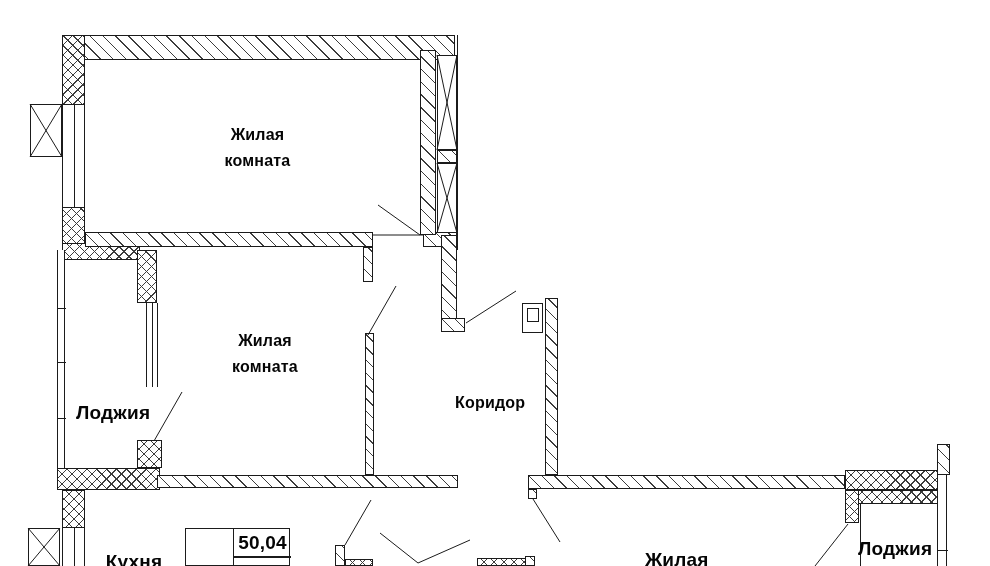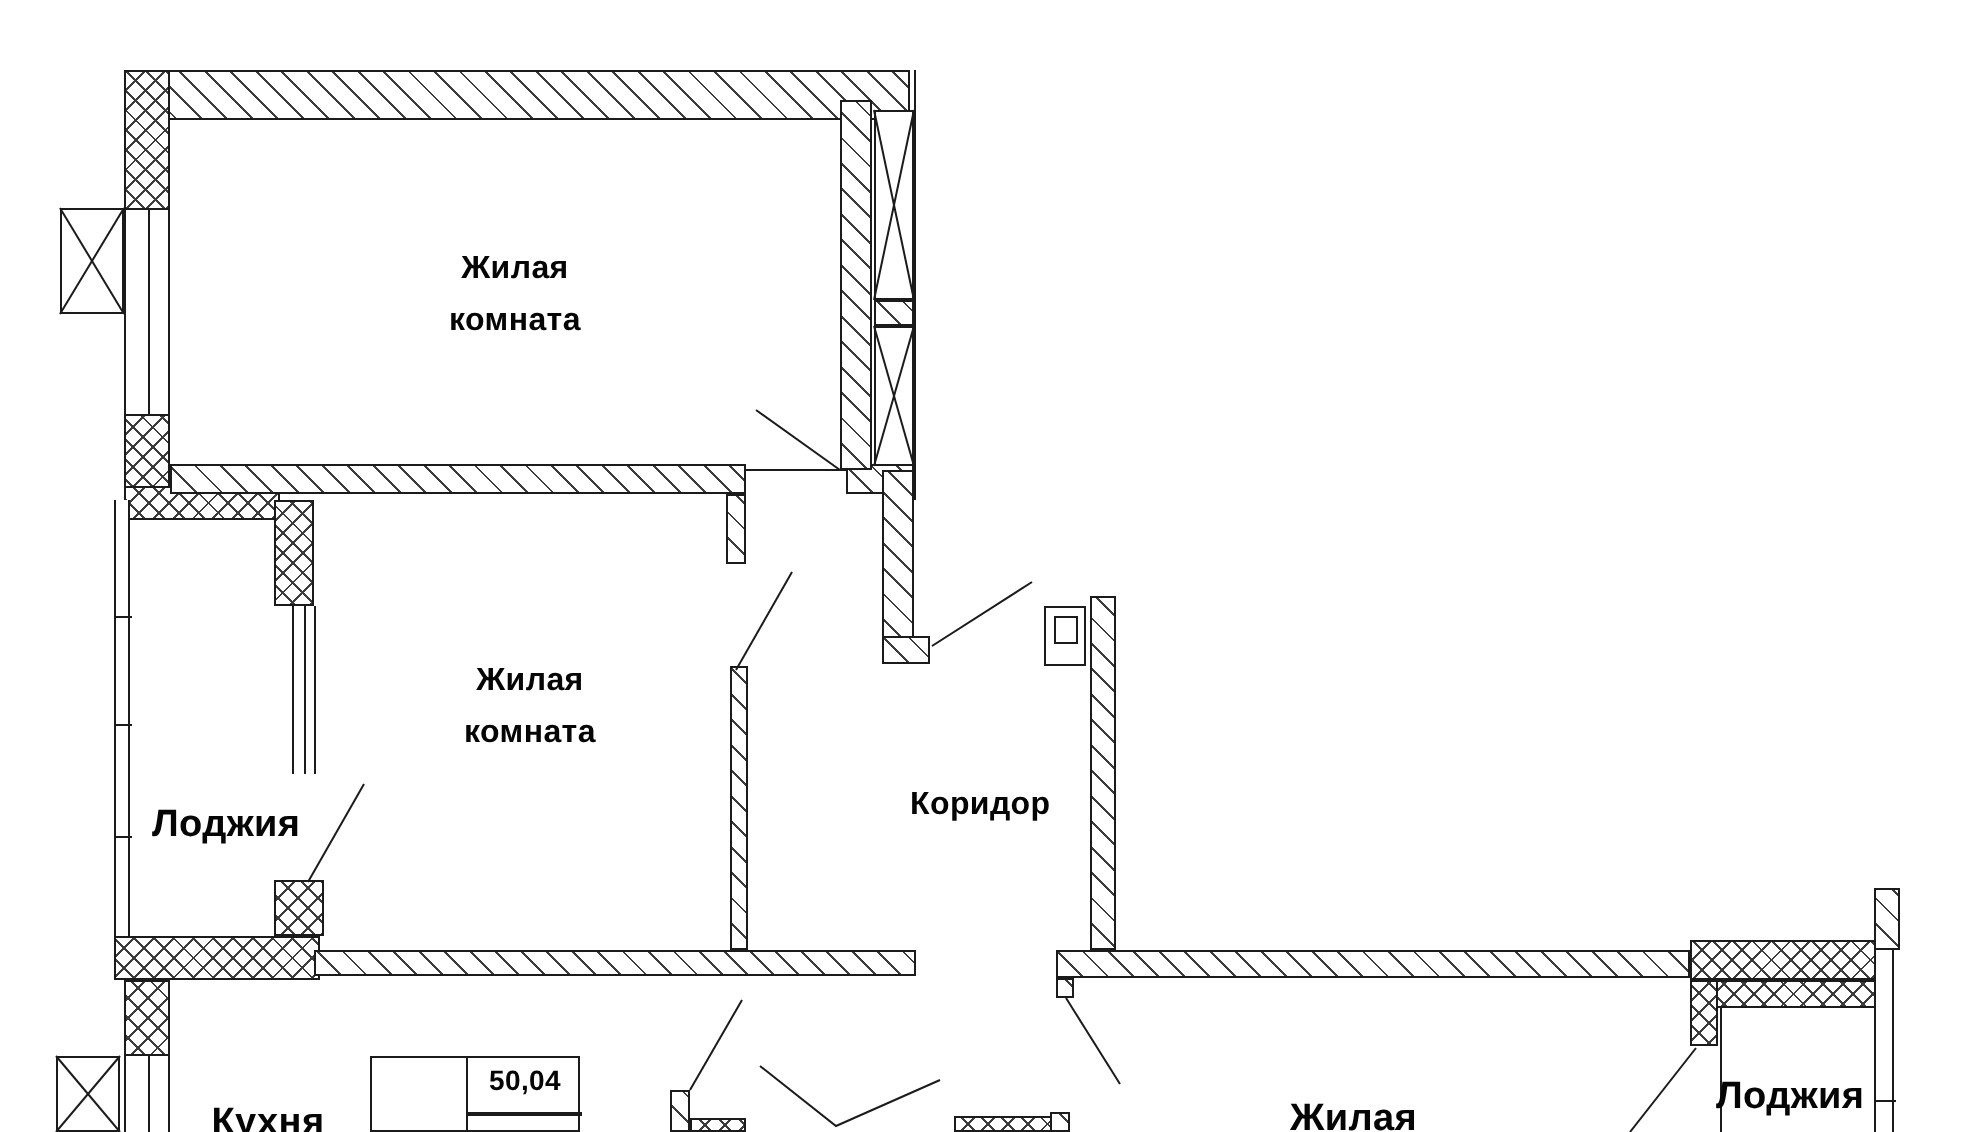--- a/index.html
+++ b/index.html
@@ -143,17 +143,17 @@
     <div>комната</div>
   </div>
   <div class="label lab15" style="left:76px;top:404px;width:64px;">Лоджия</div>
   <div class="label lab16" style="left:455px;top:390px;width:70px;">Коридор</div>
   <div class="label lab15" style="left:105px;top:553px;width:58px;">Кухня</div>
   <div class="label lab15" style="left:645px;top:551px;width:58px;">Жилая</div>
   <div class="label lab15" style="left:858px;top:540px;width:66px;">Лоджия</div>
 
   <div class="abs box" style="left:185px;top:528px;width:105px;height:38px;">
     <div class="abs vline" style="left:47px;top:0;height:38px;"></div>
-    <div class="label" style="left:48px;top:3px;width:57px;font-size:14px;">50,04</div>
+    <div class="label" style="left:48px;top:3px;width:57px;font-size:19px;">50,04</div>
     <div class="abs" style="left:47px;top:27px;width:58px;height:2px;background:#1b1b1b;"></div>
   </div>
 
 </div>
 
 </body></html>

